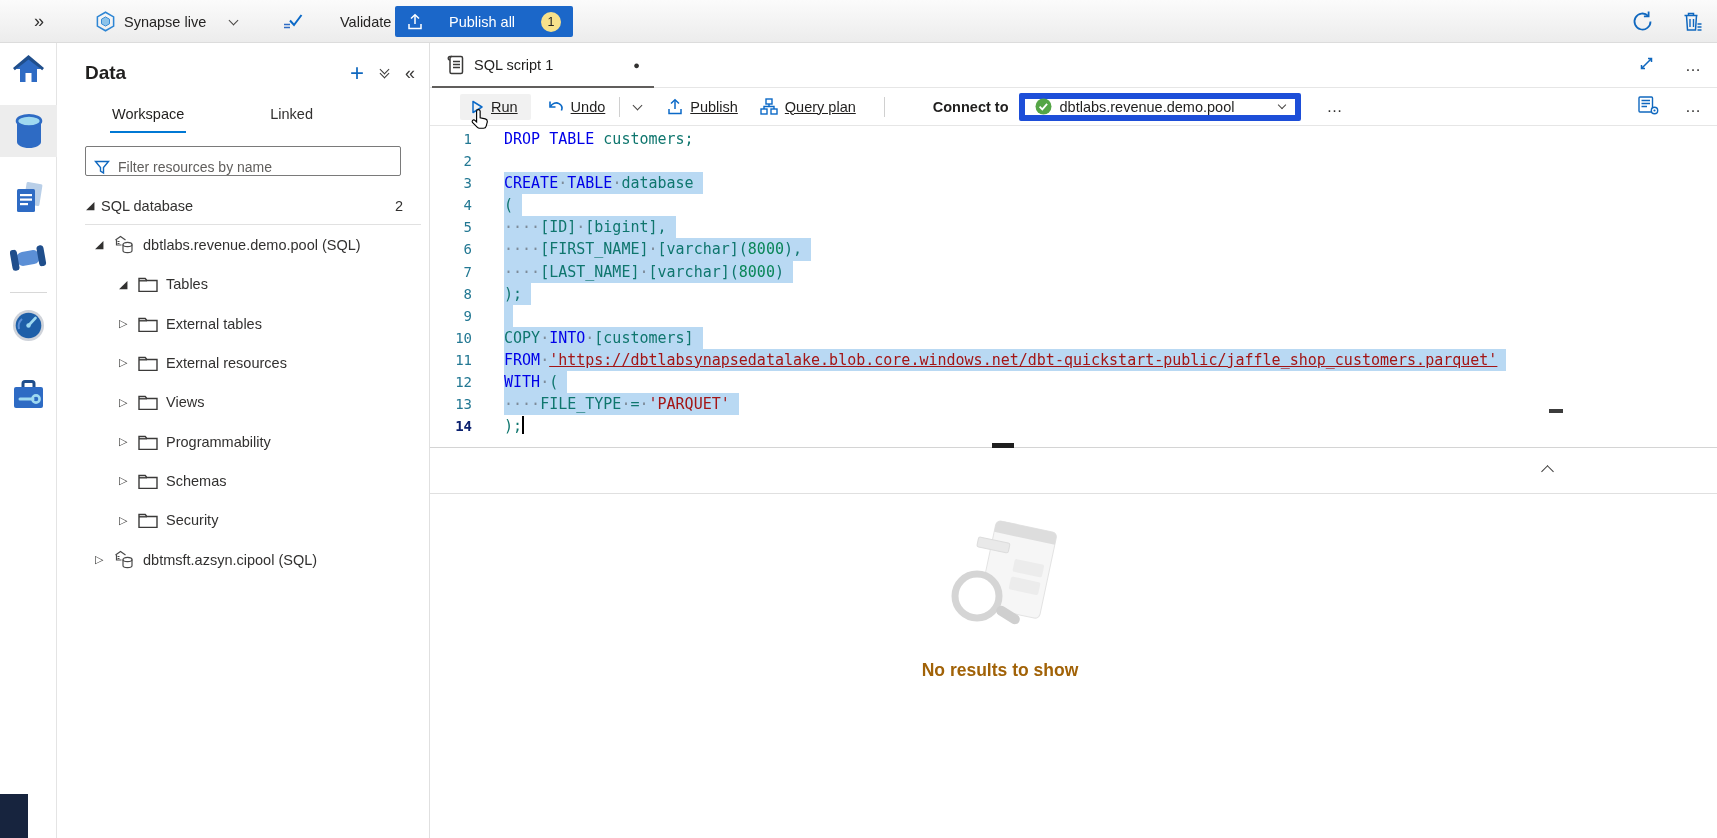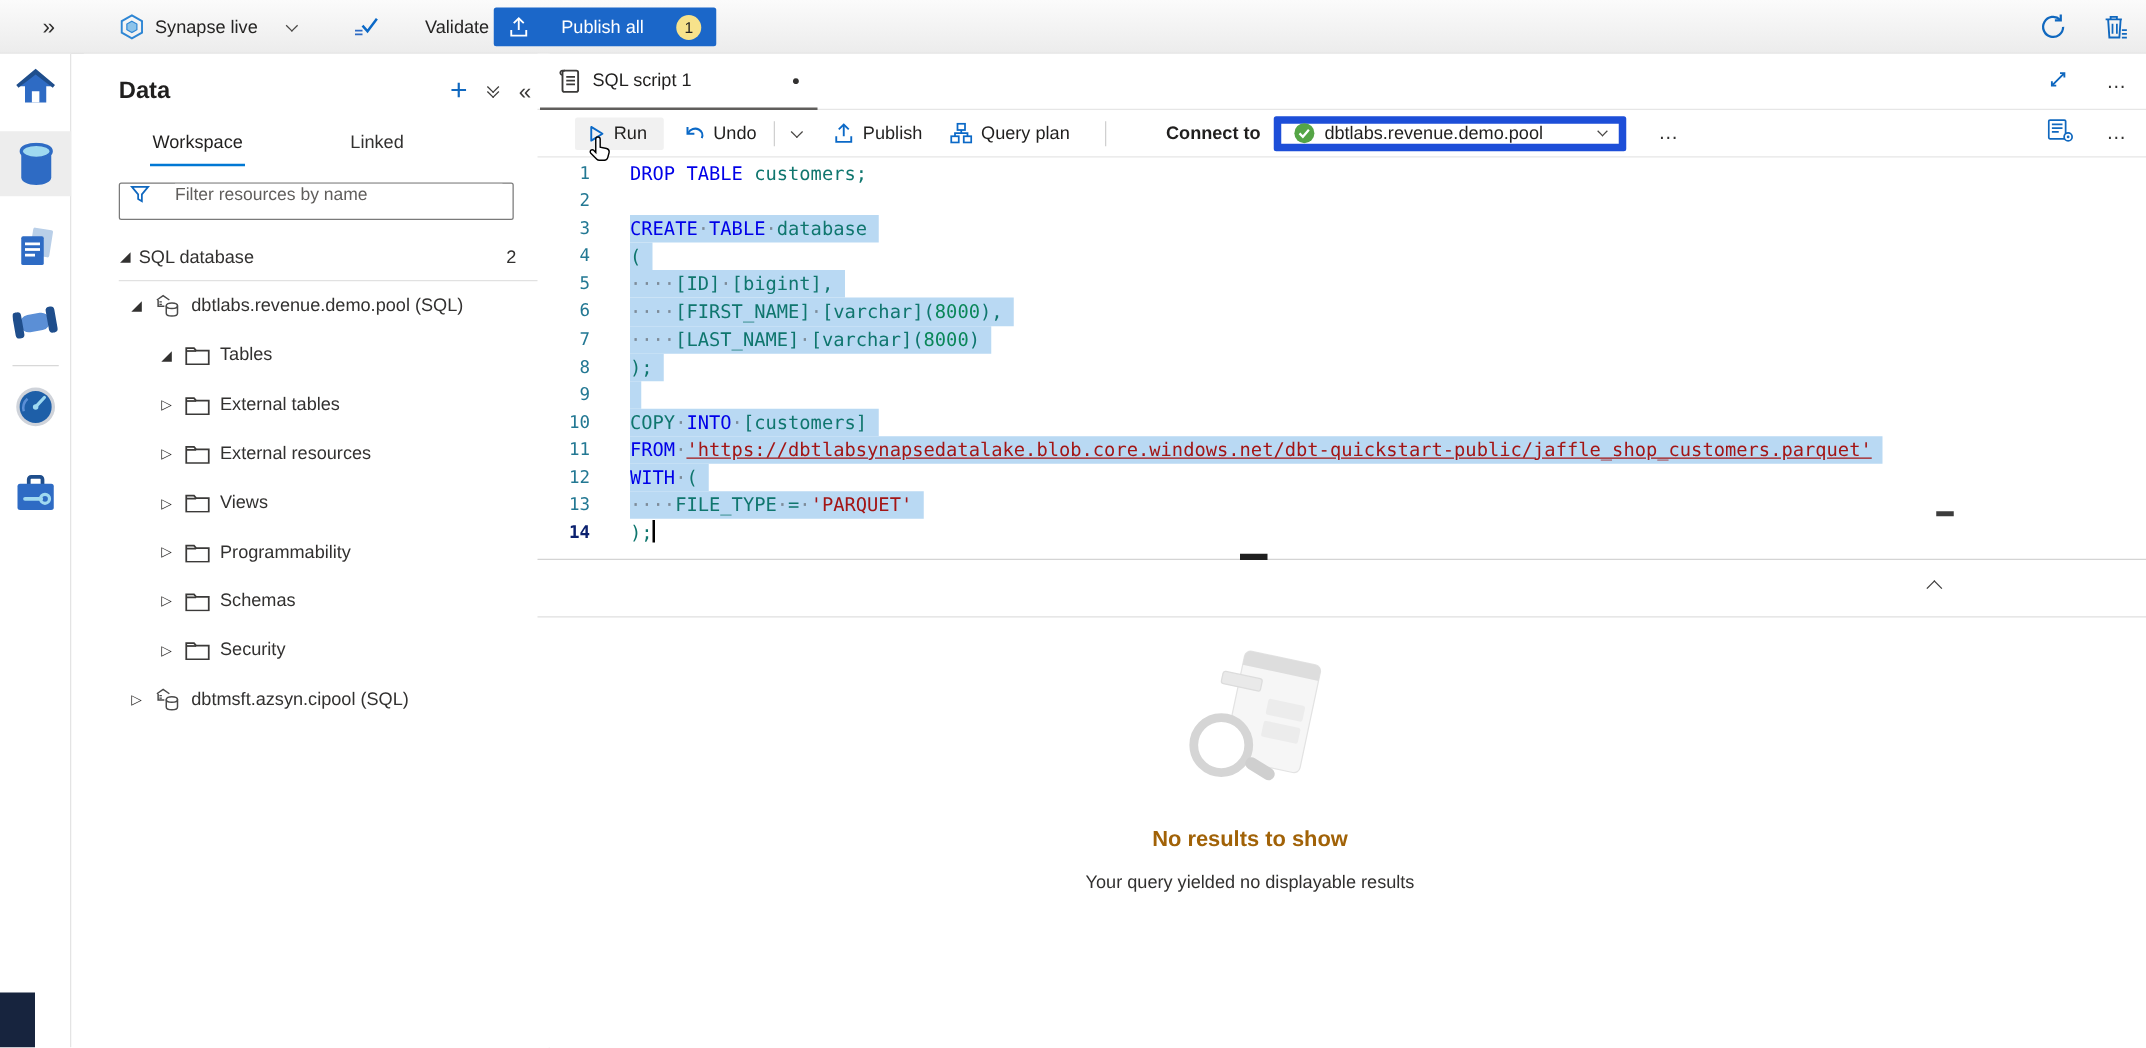--- a/index.html
+++ b/index.html
@@ -35,33 +35,33 @@
   
   .rail { position:absolute; left:0; top:43px; width:57px; height:795px; background:#fff;
     border-right:1px solid #e4e4e4; }
   .ri { position:absolute; left:0; width:57px; height:52px; display:flex;
     align-items:center; justify-content:center; cursor:pointer; }
   .ri.active { background:#ededed; }
   .rail-div { position:absolute; left:10px; width:37px; height:1px; background:#d8d8d8; }
   .corner { position:absolute; left:0; top:794px; width:28px; height:44px; background:#17243e; }
 
   
-  .sidebar { position:absolute; left:67px; top:43px; width:373px; height:795px; background:#fff;
+  .sidebar { position:absolute; left:57px; top:43px; width:373px; height:795px; background:#fff;
     border-right:1px solid #e0e0e0; }
   .sb-head { position:absolute; left:28px; right:14px; top:14px; height:32px;
     display:flex; align-items:center; }
   .sb-title { font-size:19px; font-weight:bold; color:#201f1e; }
   .sb-head .tools { margin-left:auto; display:flex; align-items:center; gap:17px; }
   .plus { color:#1068bf; font-size:24px; font-weight:300; line-height:20px; cursor:pointer; }
   .sb-collapse { font-size:18px; color:#3b3a39; cursor:pointer; }
   .sb-tabs { position:absolute; left:53px; top:57px; display:flex; gap:82px; height:33px; }
   .sb-tab { font-size:14.5px; color:#323130; padding:6px 2px; cursor:pointer; }
   .sb-tab.active { color:#201f1e; border-bottom:2.5px solid #0078d4; }
   .filterbox { position:absolute; left:28px; top:103px; width:316px; height:30px;
-    border:1px solid #7a7a7a; border-radius:2px; display:flex; align-items:flex-start; padding:0 8px; gap:20px; background:#fff; }
+    border:1px solid #7a7a7a; border-radius:2px; display:flex; align-items:flex-end; padding:0 8px; gap:8px; background:#fff; }
   .filterbox input { border:none; outline:none; flex:1; font-size:14px; font-family:inherit; color:#201f1e; }
   .filterbox input::placeholder { color:#605e5c; }
   .tree { position:absolute; left:0; right:0; top:143px; }
   .trow { position:relative; height:39.33px; display:flex; align-items:center; font-size:14.5px;
     color:#323130; cursor:pointer; }
   .trow.lvl0 { padding-left:29px; } .trow.lvl1 { padding-left:38px; } .trow.lvl2 { padding-left:62px; }
   .trow.withsep:after { content:""; position:absolute; left:28px; right:8px; bottom:0; height:1px; background:#e1e1e1; }
   .tarrow { width:15px; font-size:11px; color:#323130; flex:none; }
   .ticon { display:flex; align-items:center; margin:0 8px 0 4px; flex:none; }
   .tcount { margin-left:auto; padding-right:26px; color:#323130; }
@@ -70,21 +70,21 @@
   .main { position:absolute; left:430px; top:43px; width:1287px; height:795px; background:#fff; }
   .tabrow { position:absolute; left:0; top:0; width:100%; height:45px; border-bottom:1px solid #e6e6e6; }
   .doc-tab { position:absolute; left:2px; top:0; height:45px; width:222px; display:flex; align-items:center;
     gap:9px; padding:0 14px; border-bottom:2px solid #605e5c; cursor:pointer; }
   .doc-tab .title { font-size:14.5px; color:#201f1e; }
   .dirty { margin-left:auto; font-size:11px; color:#323130; }
   .tabrow-right { position:absolute; right:0; top:0; height:45px; display:flex; align-items:center; gap:30px; padding-right:14px; }
 
   .toolbar { position:absolute; left:0; top:45px; width:100%; height:38px; border-bottom:1px solid #e6e6e6;
     display:flex; align-items:center; font-size:14.5px; color:#201f1e; }
-  .tbtn { display:flex; align-items:center; gap:7px; cursor:pointer; white-space:nowrap; }
+  .tbtn { display:flex; align-items:center; gap:7px; cursor:pointer; white-space:nowrap;text-decoration:underline; }
   .run-btn { margin-left:30px; background:#f1f1f1; border-radius:2px; padding:5px 13px 5px 10px; }
   .vsep { width:1px; height:20px; background:#d0d0d0; }
   .connect-lbl { font-weight:bold; font-size:14.5px; }
   .pool-box { display:flex; align-items:center; gap:8px; width:282px; height:28px;
     border:6px solid #1d4ed8; border-radius:2px; padding:0 10px; cursor:pointer; background:#fff; }
   .pool-box .pool-name { flex:1; font-size:14.5px; color:#201f1e; white-space:nowrap; overflow:hidden; }
   .toolbar-right { margin-left:auto; display:flex; align-items:center; gap:26px; padding-right:14px; }
 
   
   .editor { position:absolute; left:0; top:83px; width:100%; height:321px; overflow:hidden; padding-top:2px; }
@@ -504,21 +504,20 @@
             <rect x="62" y="12" width="62" height="88" rx="5" fill="#f6f6f6" stroke="#e3e3e3"></rect>
             <path d="M62 17a5 5 0 0 1 5-5h52a5 5 0 0 1 5 5v7H62z" fill="#dddddd"></path>
             <rect x="48" y="32" width="32" height="10" rx="2" fill="#e9e9e9" stroke="#dcdcdc"></rect>
             <rect x="88" y="46" width="30" height="13" rx="2" fill="#ececec"></rect>
             <rect x="88" y="64" width="30" height="13" rx="2" fill="#ececec"></rect>
           </g>
           <circle cx="52" cy="82" r="22" fill="#ffffff" stroke="#d5d5d5" stroke-width="7"></circle>
           <rect x="70" y="96" width="26" height="10" rx="5" fill="#cfcfcf" transform="rotate(32 83 101)"></rect>
         </svg>
         <div class="empty-title">No results to show</div>
-        <div class="empty-sub">Your query yielded no displayable results</div>
       </div>
 
     </div>
   </div>
 
   <svg class="mouse-cursor" width="23" height="25" viewBox="0 0 22 24">
     <path d="M8 1.5c1 0 1.7.8 1.7 1.7v6.2l4.9 1c1.2.3 2 1.3 2 2.5 0 .2 0 .5-.1.7l-1 3.8c-.3 1.2-1.4 2-2.6 2H9c-.7 0-1.4-.3-1.9-.8l-4.6-4.6c-.6-.6-.6-1.6 0-2.2.6-.6 1.6-.6 2.2 0l1.6 1.6V3.2C6.3 2.3 7 1.5 8 1.5z" fill="#fff" stroke="#000" stroke-width="1.1"></path>
   </svg>
 </div>
 

